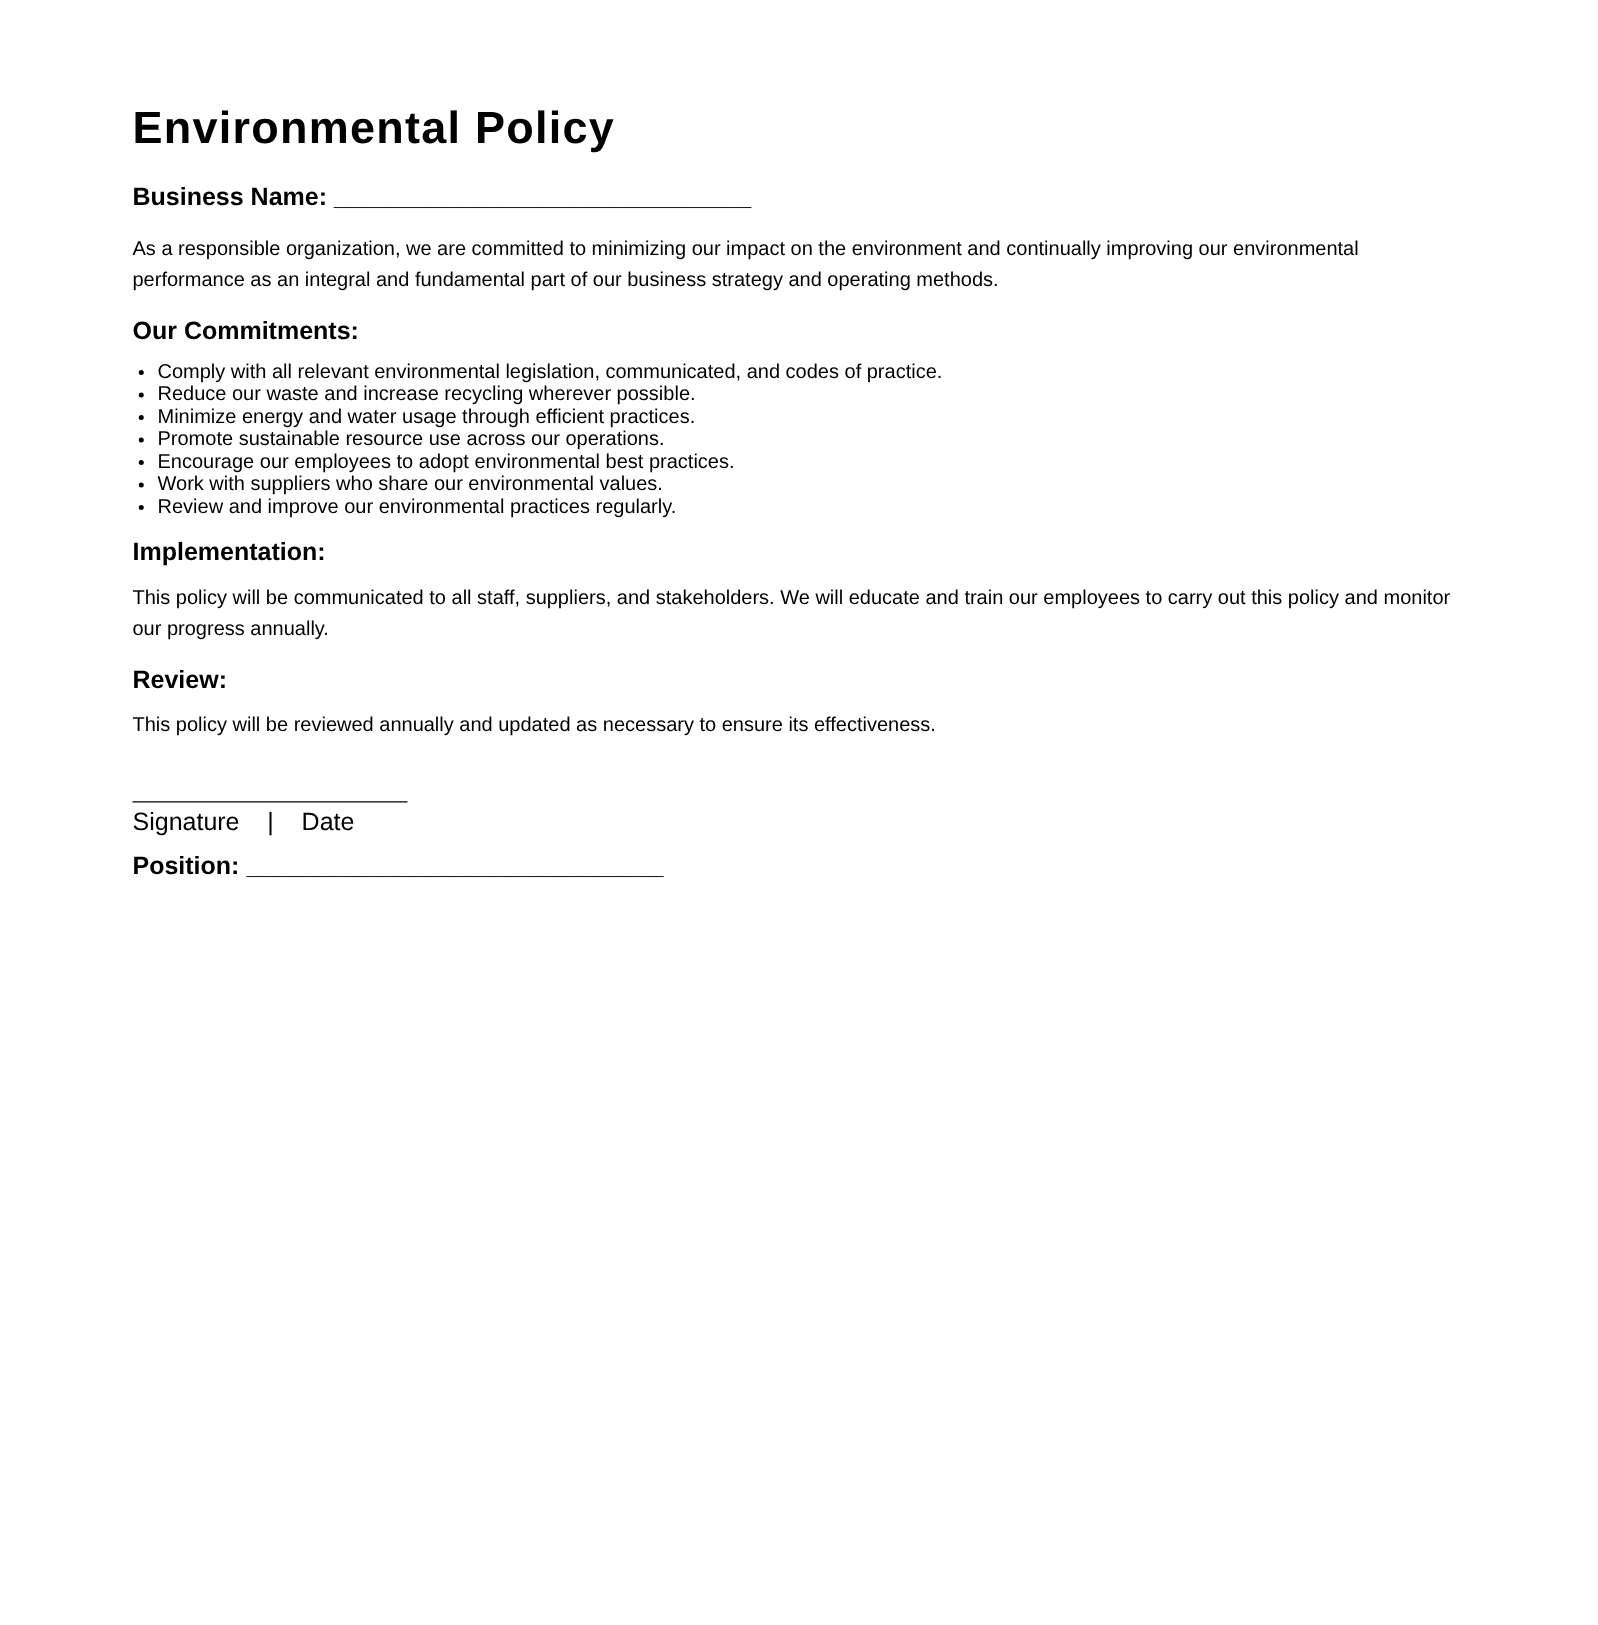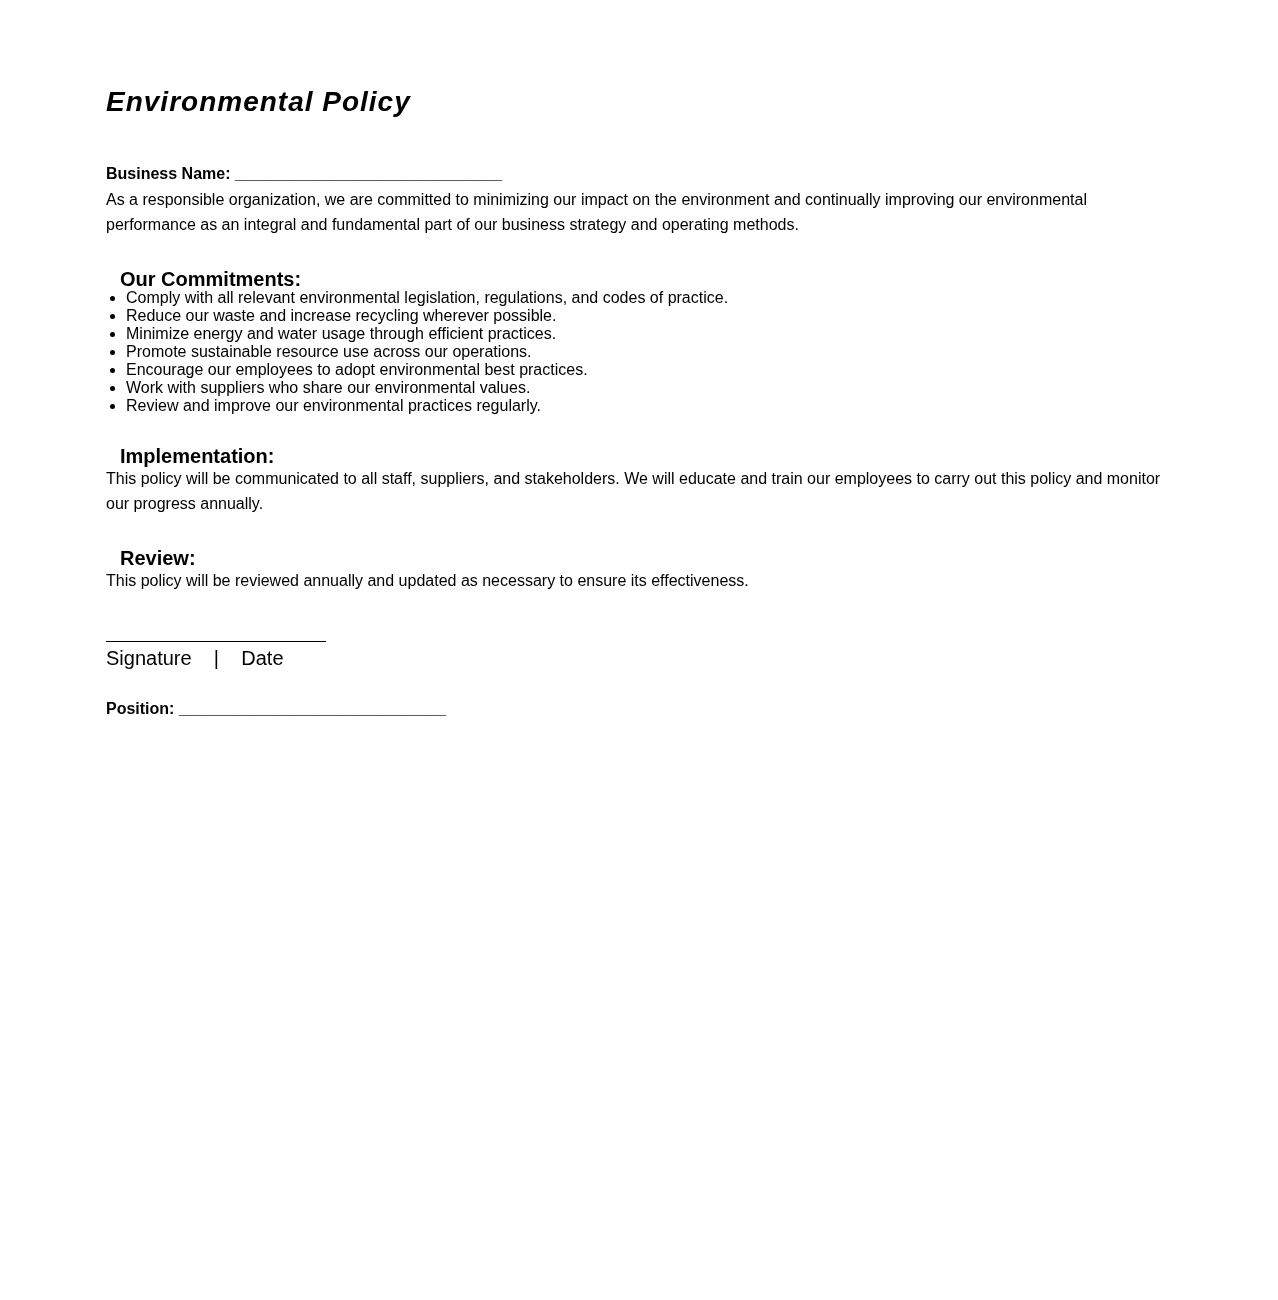--- a/index.html
+++ b/index.html
@@ -1,23 +1,23 @@
 <!DOCTYPE html>
 <html><head>
 <meta charset="utf-8">
 <style>
   html, body { margin: 0; padding: 0; background: #ffffff; }
   body { font-family: "Liberation Sans", sans-serif; color: #000; width: 1278px; height: 1300px; }
   .page { position: absolute; left: 106px; top: 0; width: 1066px; }
-  h1 { font-size: 28px; font-weight: bold; letter-spacing: 1px; margin: 0; position: absolute; top: 82px; left: 0; white-space: nowrap; line-height: 40px; font-style: italic; }
-  .field { font-size: 16px; font-weight: bold; position: absolute; left: 0; line-height: 18px; white-space: nowrap; margin-top: 16px; }
+  h1 { font-size: 36px; font-weight: bold; letter-spacing: 1px; margin: 0; position: absolute; top: 82px; left: 0; white-space: nowrap; line-height: 40px; }
+  .field { font-size: 20px; font-weight: bold; position: absolute; left: 0; line-height: 18px; white-space: nowrap; }
   .biz { top: 149px; }
   p { font-size: 16px; line-height: 25px; margin: 0; position: absolute; left: 0; width: 1066px; }
   .intro { top: 187px; }
-  h2 { font-size: 20px; font-weight: bold; margin: 14px; position: absolute; left: 0; line-height: 24px; white-space: nowrap; }
+  h2 { font-size: 20px; font-weight: bold; margin: 0; position: absolute; left: 0; line-height: 24px; white-space: nowrap; }
   .h-commit { top: 253px; }
   ul { position: absolute; top: 289px; left: 0; margin: 0; padding-left: 20px; font-size: 16px; line-height: 18px; }
   ul li { margin: 0; }
   .h-impl { top: 430px; text-align: center; }
   .impl { top: 466px; }
   .h-review { top: 532px; }
   .review { top: 568px; }
   .sigline { position: absolute; top: 641px; left: 0; width: 220px; height: 0; border-top: 1px solid #000; }
   .siglabel { position: absolute; top: 649px; left: 0; font-size: 20px; line-height: 18px; white-space: pre; }
   .pos { top: 684px; text-align: center; }
@@ -30,21 +30,21 @@
 
   <div class="field biz">
     <span>Business Name:</span>
     <span>______________________________</span>
   </div>
 
   <p class="intro">As a responsible organization, we are committed to minimizing our impact on the environment and continually improving our environmental performance as an integral and fundamental part of our business strategy and operating methods.</p>
 
   <h2 class="h-commit">Our Commitments:</h2>
   <ul>
-    <li>Comply with all relevant environmental legislation, regulations, and codes of practice.</li>
+    <li>Comply with all relevant environmental legislation, communicated, and codes of practice.</li>
     <li>Reduce our waste and increase recycling wherever possible.</li>
     <li>Minimize energy and water usage through efficient practices.</li>
     <li>Promote sustainable resource use across our operations.</li>
     <li>Encourage our employees to adopt environmental best practices.</li>
     <li>Work with suppliers who share our environmental values.</li>
     <li>Review and improve our environmental practices regularly.</li>
   </ul>
 
   <h2 class="h-impl">Implementation:</h2>
   <p class="impl">This policy will be communicated to all staff, suppliers, and stakeholders. We will educate and train our employees to carry out this policy and monitor our progress annually.</p>

